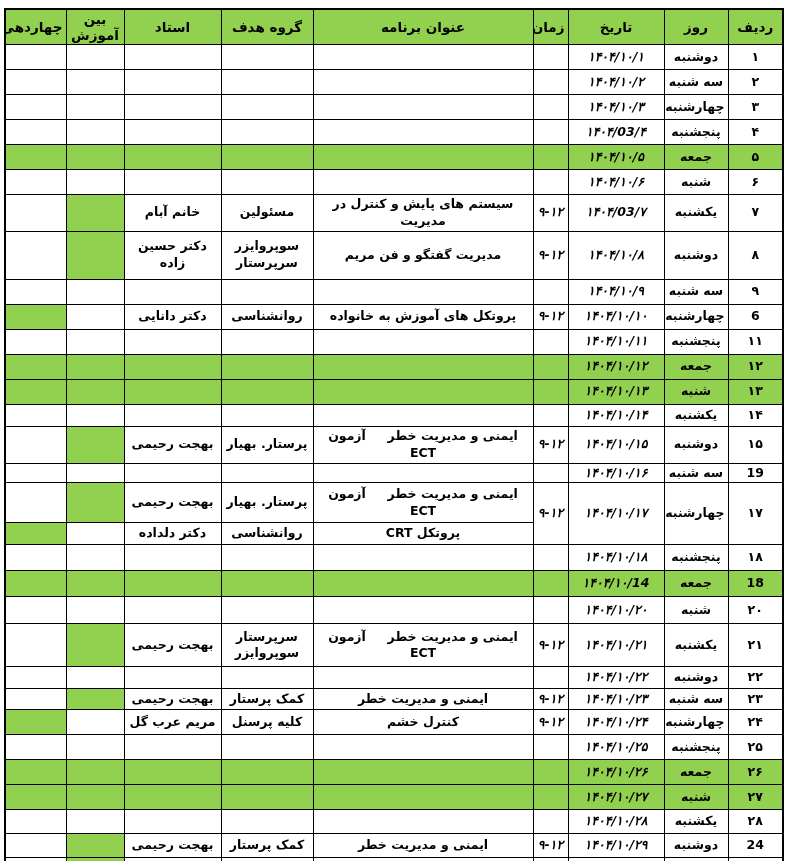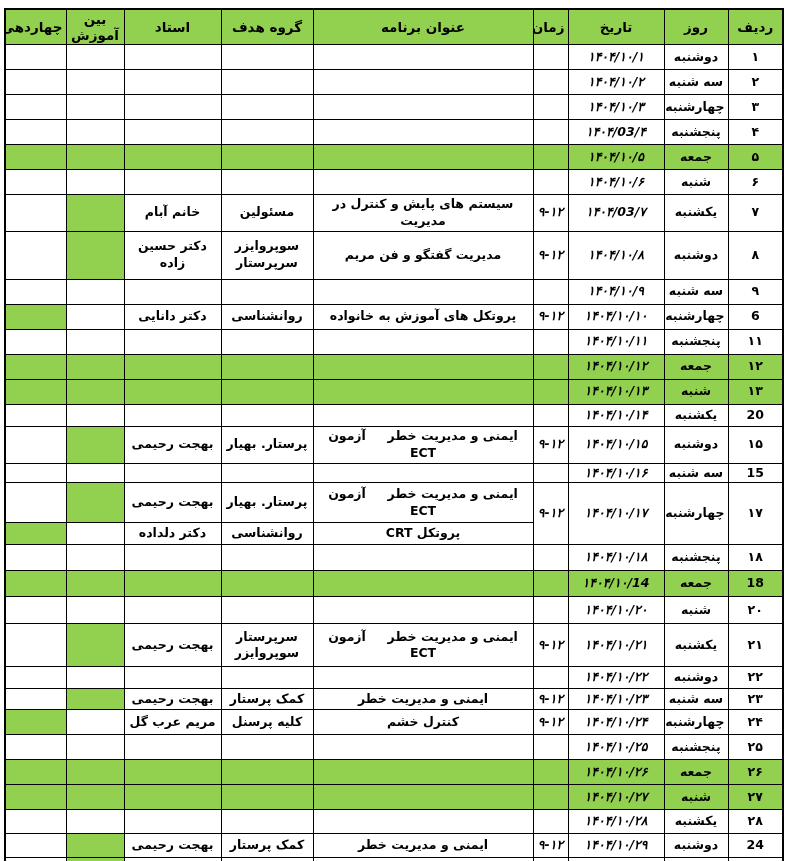--- a/index.html
+++ b/index.html
@@ -217,21 +217,21 @@
           <td class="green">شنبه</td>
           <td class="date-cell ltr green">۱۴۰۴/۱۰/۱۳</td>
           <td class="ltr green"></td>
           <td class="green"></td>
           <td class="green"></td>
           <td class="green"></td>
           <td class="green"></td>
           <td class="green"></td>
         </tr>
         <tr style="height: 22px;">
-          <td class="no-cell">20</td>
+          <td class="no-cell">۱۴</td>
           <td>یکشنبه</td>
           <td class="date-cell ltr">۱۴۰۴/۱۰/۱۴</td>
           <td class="ltr"></td>
           <td></td>
           <td></td>
           <td></td>
           <td></td>
           <td></td>
         </tr>
         <tr style="height: 34px;">
@@ -239,21 +239,21 @@
           <td>دوشنبه</td>
           <td class="date-cell ltr">۱۴۰۴/۱۰/۱۵</td>
           <td class="ltr">۹-۱۲</td>
           <td>ایمنی و مدیریت خطر&nbsp;&nbsp;&nbsp;&nbsp;&nbsp;آزمون ECT</td>
           <td>پرستار. بهیار</td>
           <td>بهجت رحیمی</td>
           <td class="green"></td>
           <td></td>
         </tr>
         <tr style="height: 18px;">
-          <td class="no-cell">15</td>
+          <td class="no-cell">19</td>
           <td>سه شنبه</td>
           <td class="date-cell ltr">۱۴۰۴/۱۰/۱۶</td>
           <td class="ltr"></td>
           <td></td>
           <td></td>
           <td></td>
           <td></td>
           <td></td>
         </tr>
         <tr style="height: 40px;">

